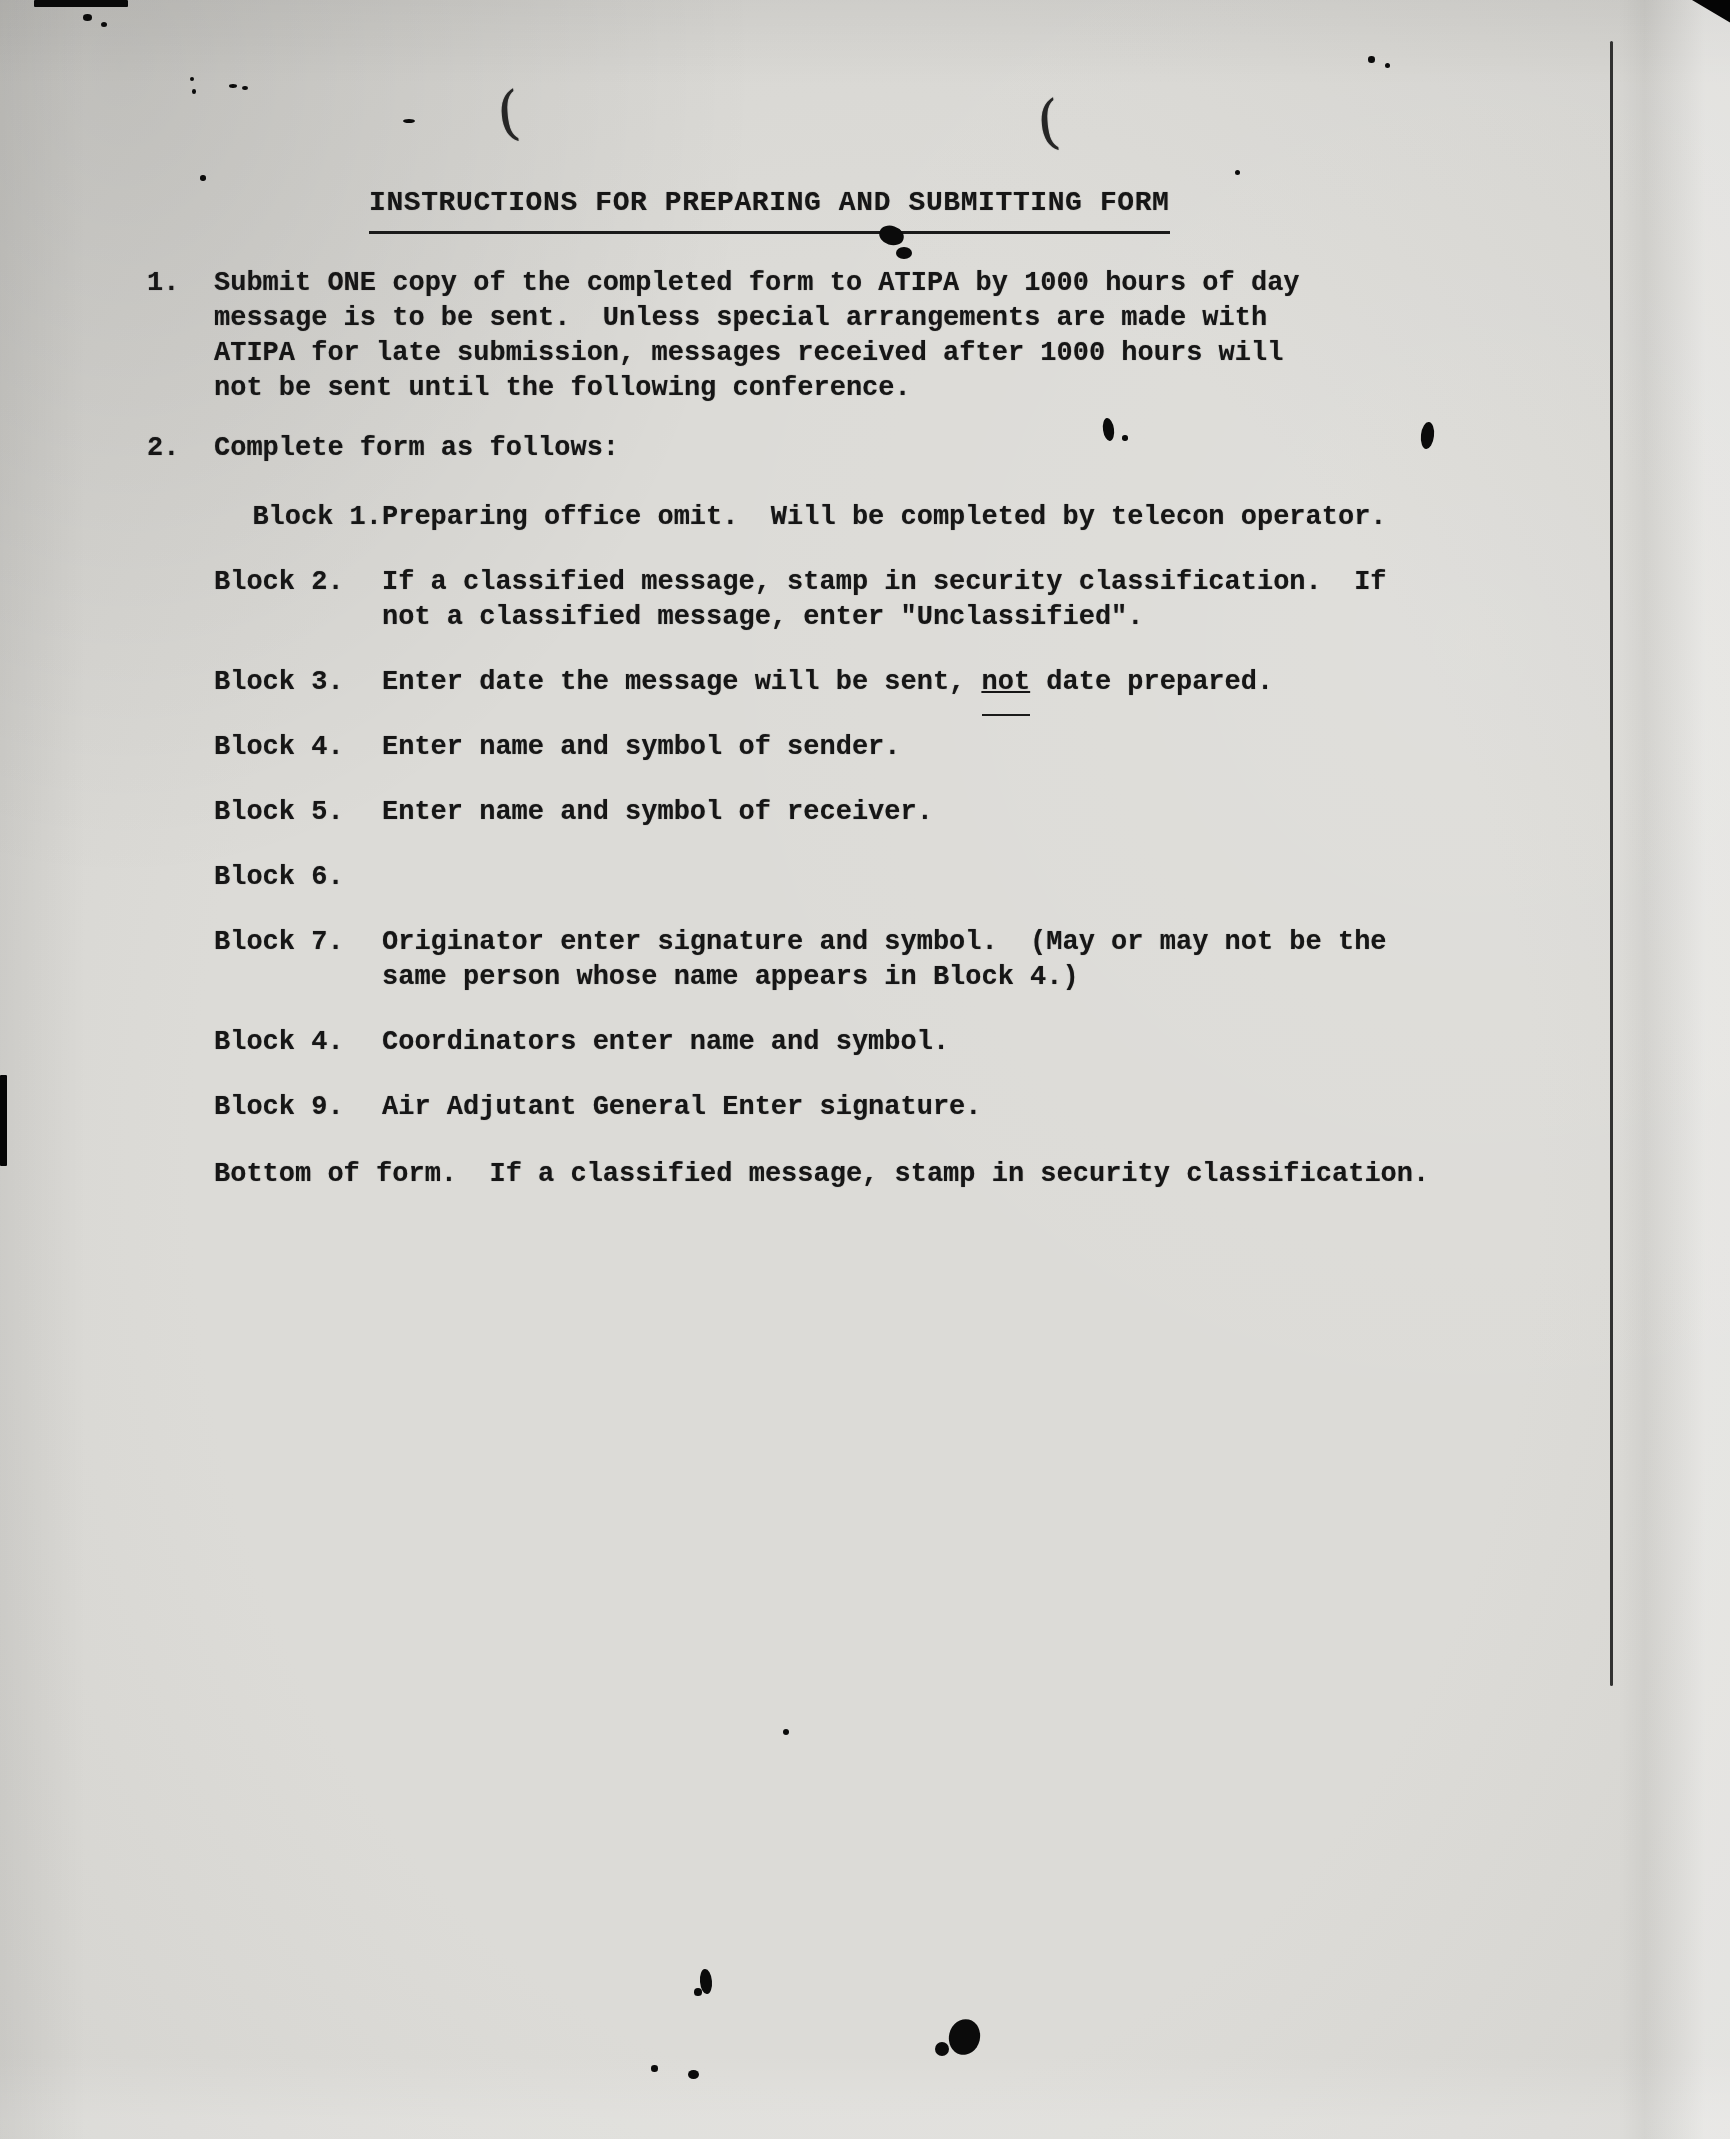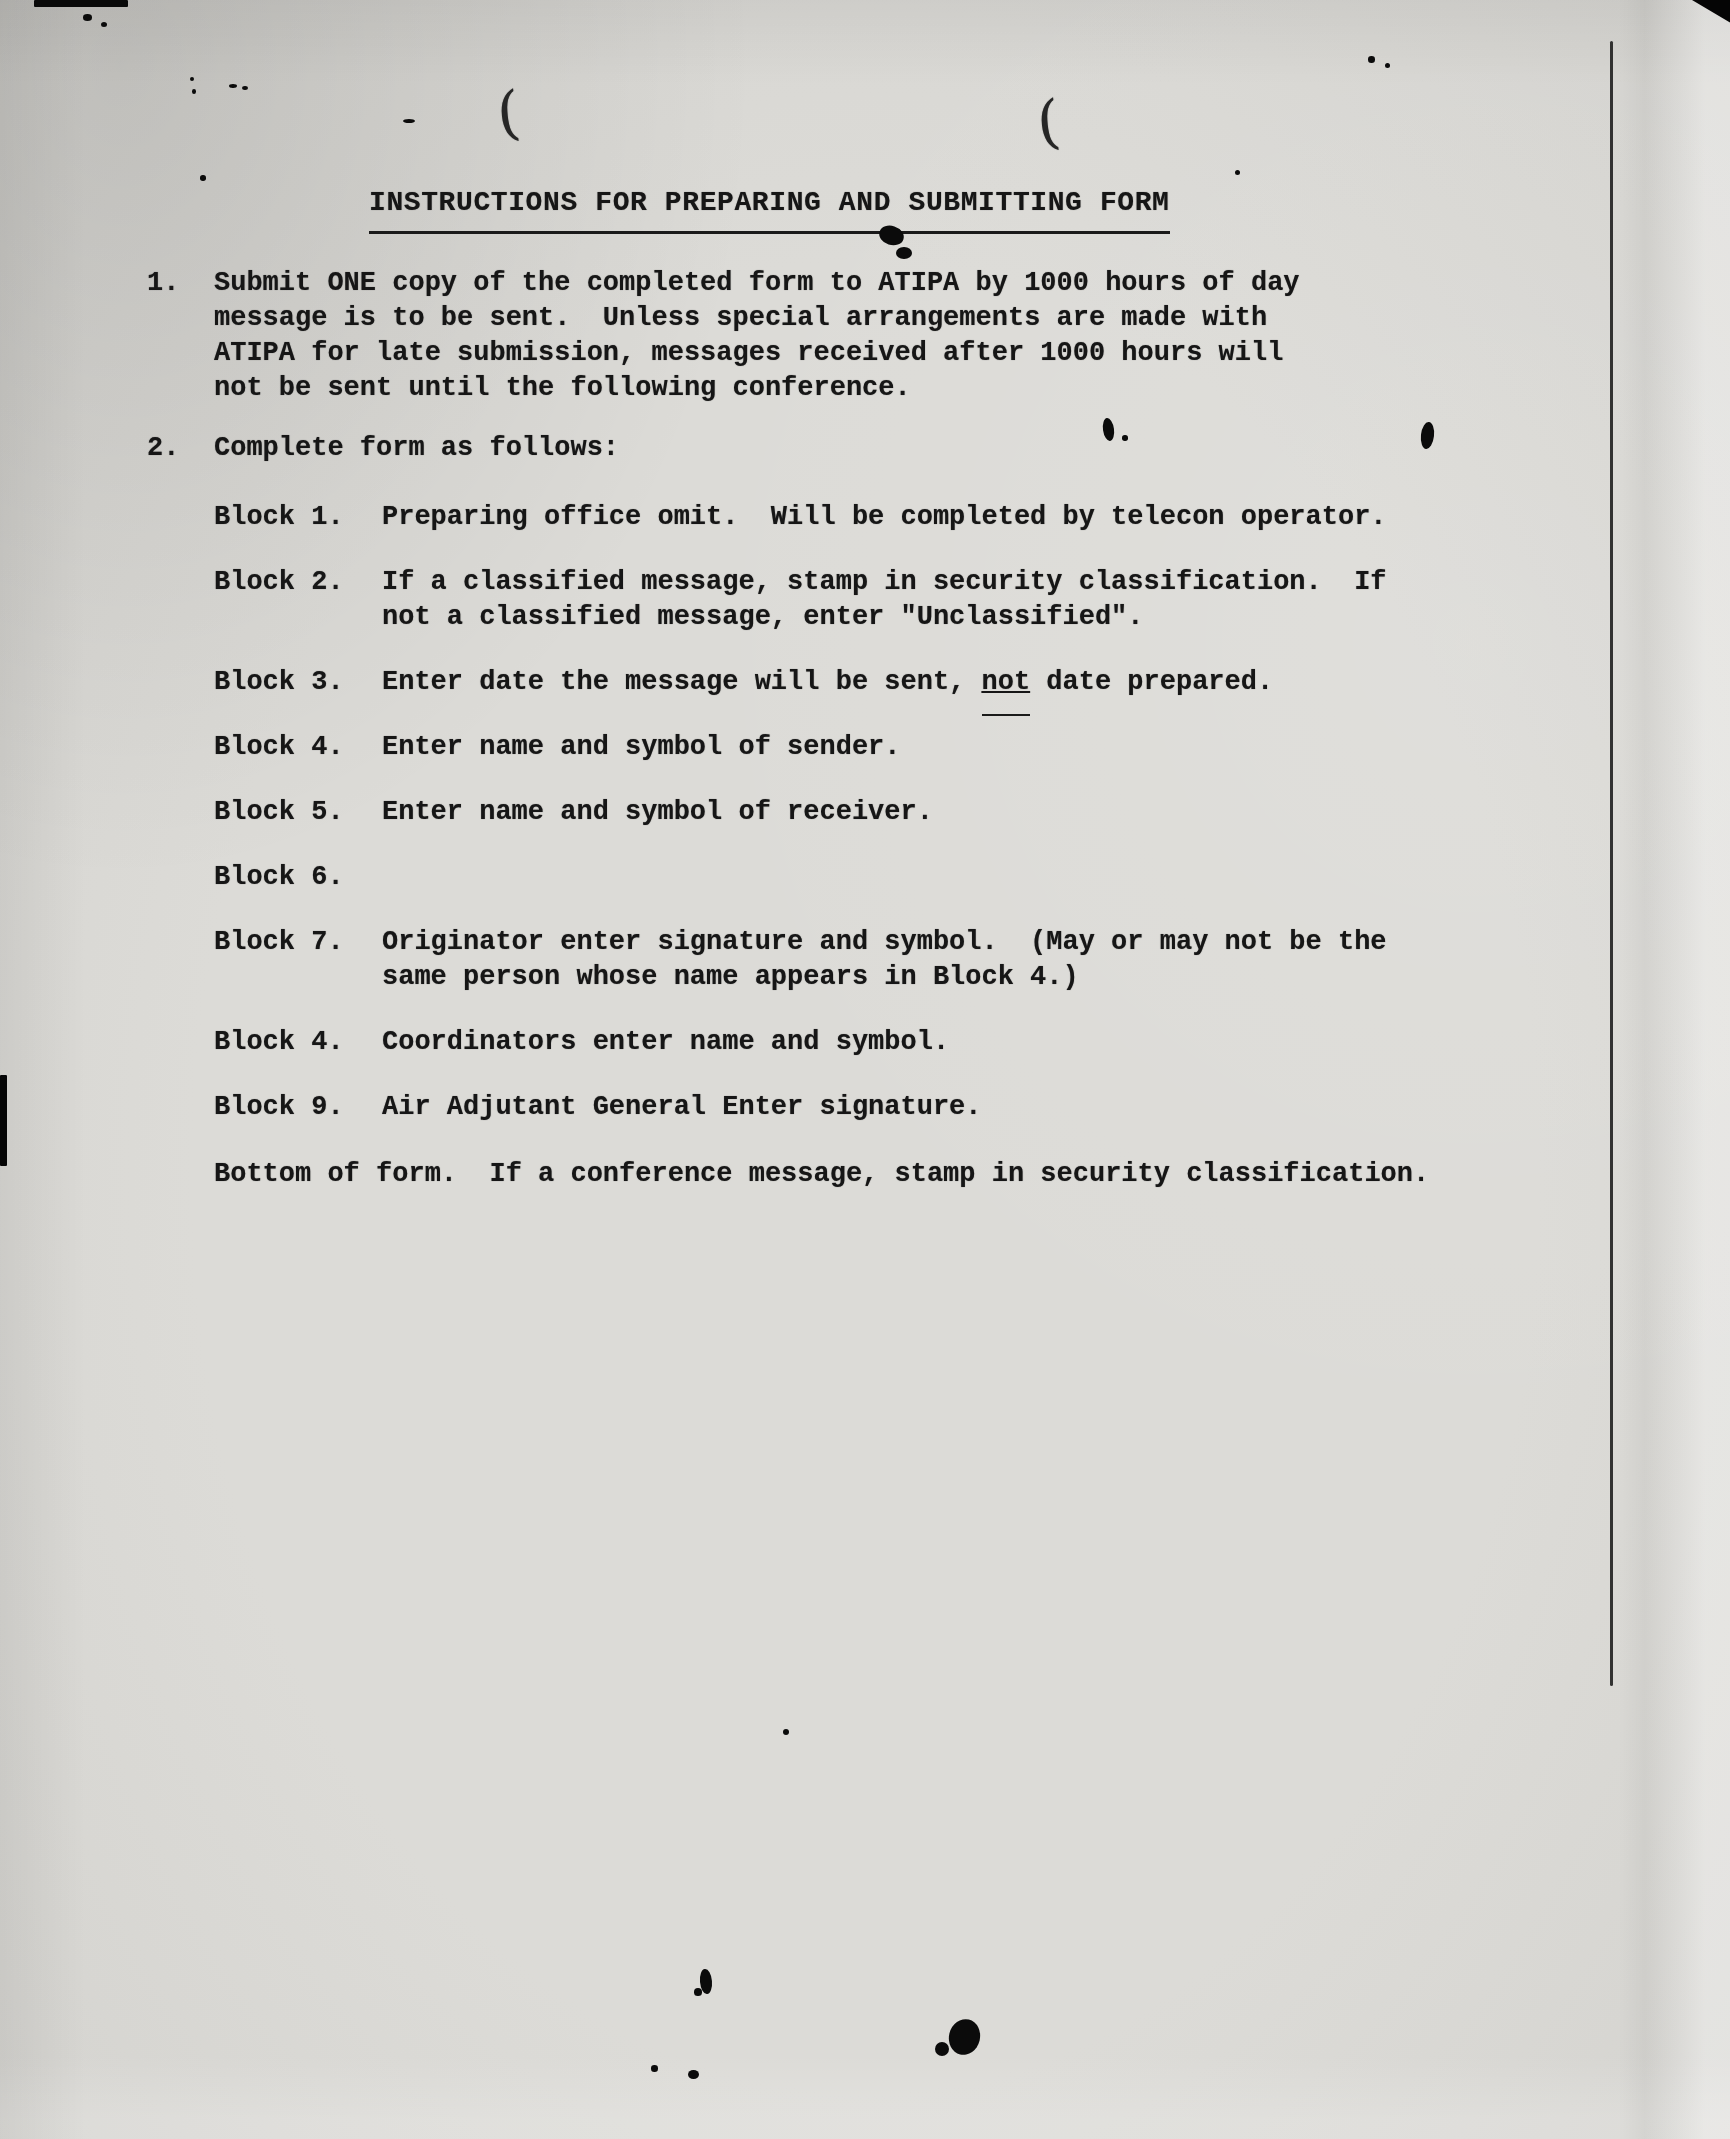--- a/index.html
+++ b/index.html
@@ -25,21 +25,21 @@
     border-bottom:3.9px solid #1a1a1a;
     padding-bottom:12px;
   }
   .item{position:absolute;display:flex;}
   .item-1{top:266px;left:147px;}
   .item-2{top:431px;left:147px;}
   .num{flex:0 0 67px;}
   .itxt{white-space:pre-wrap;}
   .blocks{position:absolute;top:500px;left:214px;width:1435px;}
   .row{display:flex;margin-top:30px;}
-  .row:first-child{margin-top:0;}
+  .row:first-child{margin-top:0;text-align:right;}
   .lbl{flex:0 0 168px;white-space:pre;}
   .val{white-space:pre-wrap;}
   .bottom-line{margin-top:32px;white-space:pre-wrap;}
   .u{border-bottom:2.8px solid #1a1a1a;padding-bottom:17px;text-decoration:underline;}
   
   .scanline{position:absolute;left:1610px;top:41px;width:3.3px;height:1645px;background:#1b1b1b;opacity:.88;border-radius:1.7px;}
   .leftbar{position:absolute;left:0;top:1075px;width:7.2px;height:91px;background:#050505;border-radius:1.1px;}
   .topedge{position:absolute;left:34px;top:0;width:94px;height:6.6px;background:#090909;border-radius:1.1px;}
   .corner-tr{position:absolute;right:0;top:0;width:0;height:0;border-left:39px solid transparent;border-top:23px solid #050505;}
   .stain{position:absolute;background:#0b0b0b;border-radius:50%;}
@@ -114,21 +114,21 @@
     <div class="row">
       <div class="lbl">Block 4.</div>
       <div class="val">Coordinators enter name and symbol.</div>
     </div>
 
     <div class="row">
       <div class="lbl">Block 9.</div>
       <div class="val">Air Adjutant General Enter signature.</div>
     </div>
 
-    <div class="bottom-line">Bottom of form.  If a conference message, stamp in security classification.</div>
+    <div class="bottom-line">Bottom of form.  If a classified message, stamp in security classification.</div>
 
   </div>
 
   <div class="scanline"></div>
   <div class="leftbar"></div>
   <div class="topedge"></div>
   <div class="corner-tr"></div>
 
   <div class="stain" style="left:83px;top:14.4px;width:8.8px;height:6.6px;"></div>
   <div class="stain" style="left:101px;top:22px;width:6px;height:5px;"></div>

